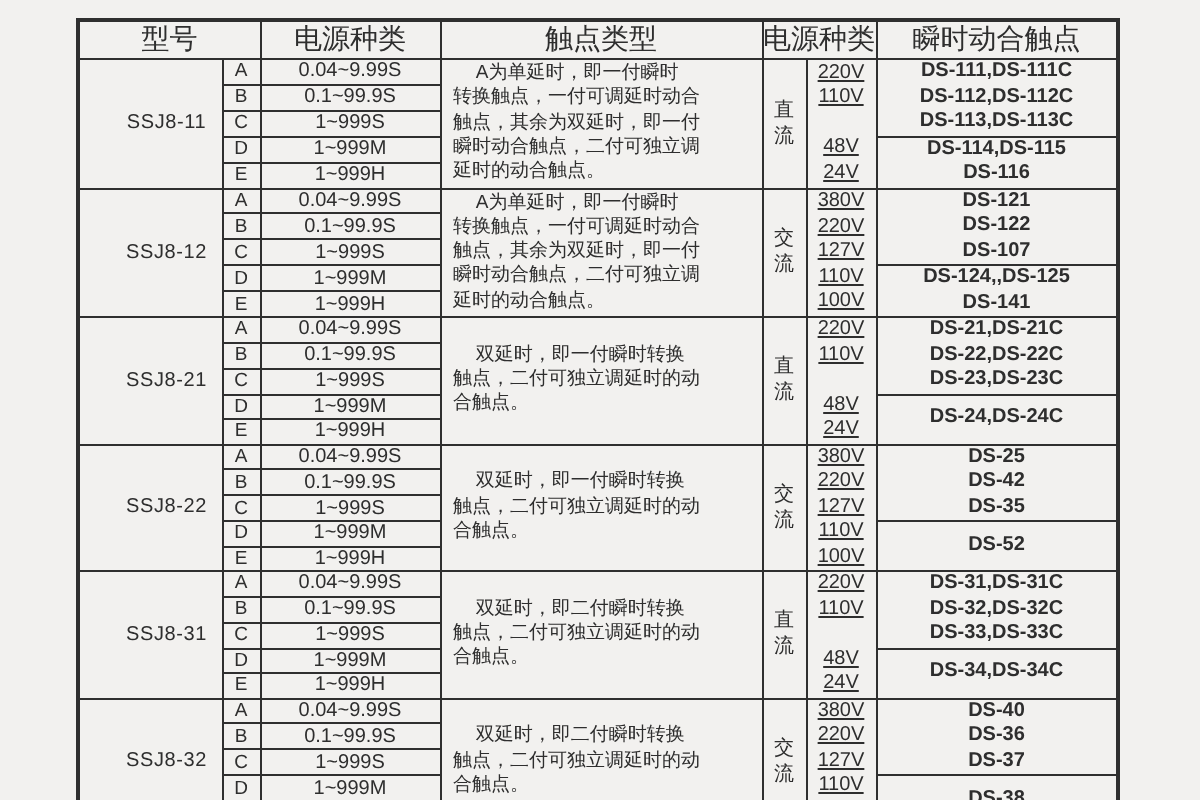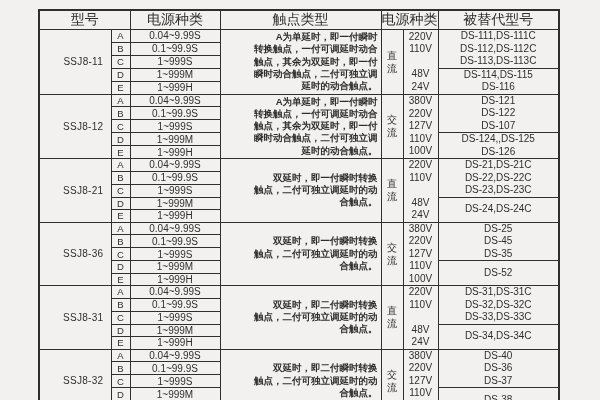--- a/index.html
+++ b/index.html
@@ -28,29 +28,28 @@
     overflow:hidden;
   }
   tr { height:12.5px; }
   tr.head { height:13px; }
   th { font-size:14px; }
   .c-model { font-size:10px; letter-spacing:.3px;padding-left:16px; }
   .c-letter { font-size:9.5px; }
   .c-time { font-size:10px; }
   .c-contact {
     font-size:9.5px;
-    text-align:right;
+    text-align:left;
     padding:0 3px 0 6px;
-    font-weight:bold;
   }
   .c-contact .line { line-height:12.3px; white-space:nowrap; }
   .c-contact .line:first-child { text-indent:1.2em; }
   .c-ptype .line { line-height:13px; font-size:10px; }
-  .c-volt .line { height:12.5px; line-height:12.5px; font-size:10px; }
-  .c-repl .line { height:12.5px; line-height:12.5px; font-size:10px; }
+  .c-volt .line { height:12.5px; line-height:12.5px; font-size:10px;text-decoration:underline; }
+  .c-repl .line { height:12.5px; line-height:12.5px; font-size:10px;font-weight:bold; }
 </style>
 </head>
 <body>
 
 <table class="spec-table">
   <colgroup>
     <col style="width:72px">
       <col style="width:19px">
       <col style="width:90px">
     <col style="width:161px">
@@ -58,21 +57,21 @@
       <col style="width:35px">
     <col style="width:121px">
   </colgroup>
 
   <tbody>
       <tr class="head">
     <th colspan="2">型号</th>
     <th>电源种类</th>
     <th>触点类型</th>
     <th colspan="2">电源种类</th>
-    <th>被替代型号</th>
+    <th>瞬时动合触点</th>
   </tr>
 
   <tr>
     <td class="c-model" rowspan="5">SSJ8-11</td>
     <td class="c-letter">A</td>
     <td class="c-time">0.04~9.99S</td>
     <td class="c-contact" rowspan="5">
           <div class="line">A为单延时，即一付瞬时</div>
           <div class="line">转换触点，一付可调延时动合</div>
           <div class="line">触点，其余为双延时，即一付</div>
@@ -151,21 +150,21 @@
   </tr>
   <tr>
     <td class="c-letter">C</td>
     <td class="c-time">1~999S</td>
   </tr>
   <tr>
     <td class="c-letter">D</td>
     <td class="c-time">1~999M</td>
     <td class="c-repl" rowspan="2">
           <div class="line">DS-124,,DS-125</div>
-          <div class="line">DS-126</div>
+          <div class="line">DS-141</div>
         </td>
   </tr>
   <tr>
     <td class="c-letter">E</td>
     <td class="c-time">1~999H</td>
   </tr>
 
   <tr>
     <td class="c-model" rowspan="5">SSJ8-21</td>
     <td class="c-letter">A</td>
@@ -206,42 +205,42 @@
     <td class="c-repl" rowspan="2">
           <div class="line">DS-24,DS-24C</div>
         </td>
   </tr>
   <tr>
     <td class="c-letter">E</td>
     <td class="c-time">1~999H</td>
   </tr>
 
   <tr>
-    <td class="c-model" rowspan="5">SSJ8-36</td>
+    <td class="c-model" rowspan="5">SSJ8-22</td>
     <td class="c-letter">A</td>
     <td class="c-time">0.04~9.99S</td>
     <td class="c-contact" rowspan="5">
           <div class="line">双延时，即一付瞬时转换</div>
           <div class="line">触点，二付可独立调延时的动</div>
           <div class="line">合触点。</div>
         </td>
     <td class="c-ptype" rowspan="5">
           <div class="line">交</div>
           <div class="line">流</div>
         </td>
     <td class="c-volt" rowspan="5">
           <div class="line">380V</div>
           <div class="line">220V</div>
           <div class="line">127V</div>
           <div class="line">110V</div>
           <div class="line">100V</div>
         </td>
     <td class="c-repl" rowspan="3">
           <div class="line">DS-25</div>
-          <div class="line">DS-45</div>
+          <div class="line">DS-42</div>
           <div class="line">DS-35</div>
         </td>
   </tr>
   <tr>
     <td class="c-letter">B</td>
     <td class="c-time">0.1~99.9S</td>
   </tr>
   <tr>
     <td class="c-letter">C</td>
     <td class="c-time">1~999S</td>

